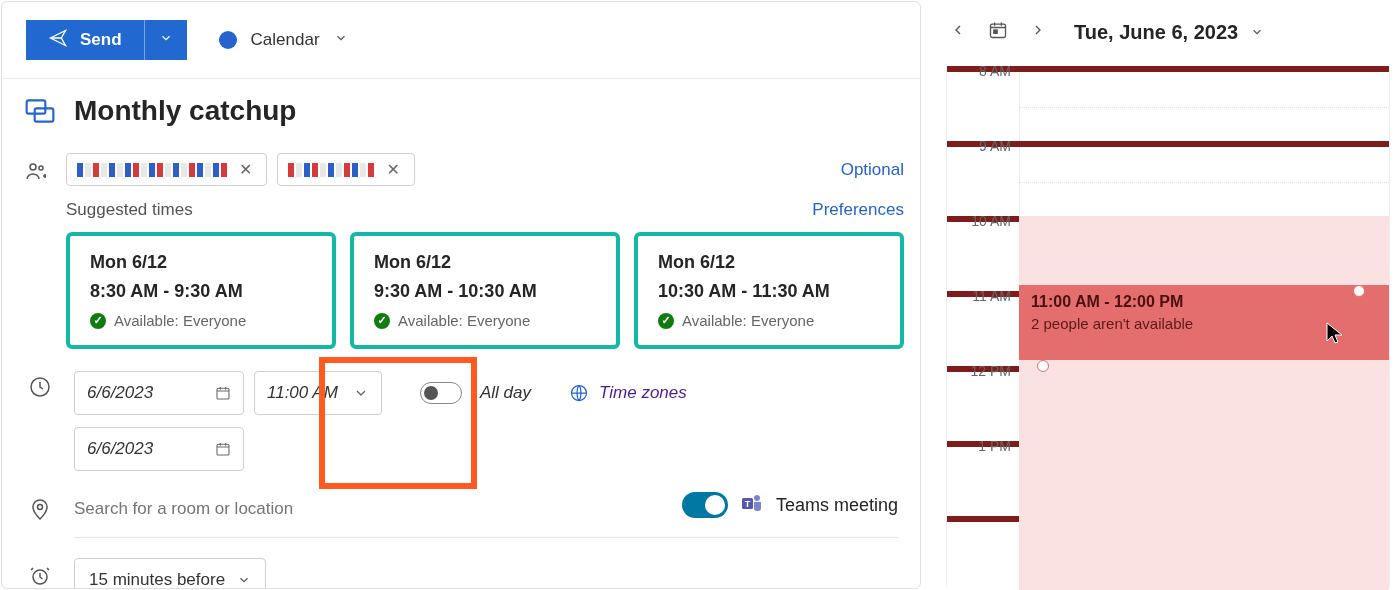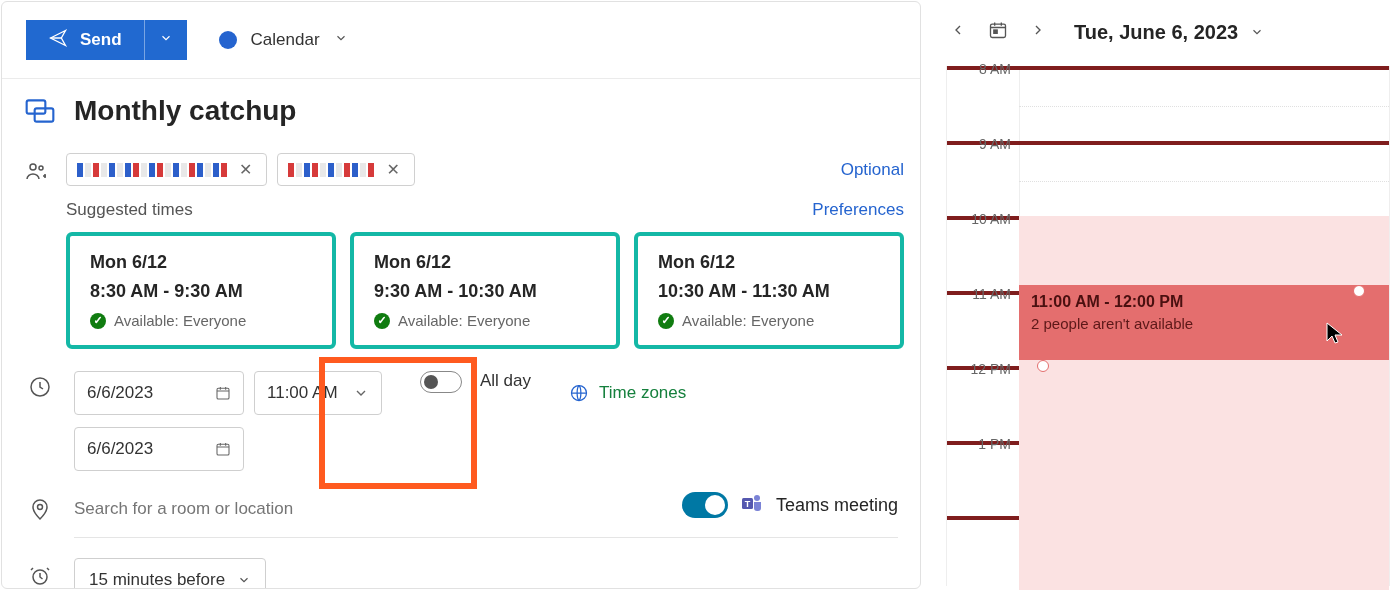--- a/index.html
+++ b/index.html
@@ -38,46 +38,46 @@
     .pref-link { margin-left: auto; color: #2564cf; cursor: pointer; }
 
     .sugg-cards { display: flex; gap: 14px; }
     .card { border: 4px solid #14b8a6; border-radius: 6px; padding: 16px 20px; width: 270px; cursor: pointer; }
     .card-date { font-weight: 700; font-size: 18px; color: #252525; }
     .card-time { font-weight: 700; font-size: 18px; margin-top: 8px; color: #252525; }
     .card-avail { display: flex; align-items: center; gap: 8px; margin-top: 10px; color: #666; font-size: 15px; }
     .check { width: 16px; height: 16px; border-radius: 50%; background: #107c10; display: inline-flex; align-items: center; justify-content: center; color: #fff; font-size: 11px; font-weight: 700; }
 
     .datetime-grid { display: flex; flex-direction: column; gap: 12px; }
-    .dt-row { display: flex; gap: 10px; }
+    .dt-row { display: flex; align-items: center; gap: 10px; font-style: italic; }
     .field { border: 1px solid #cfcfcf; border-radius: 4px; height: 44px; display: flex; align-items: center; padding: 0 12px; font-size: 17px; color: #333; background: #fff; cursor: pointer; }
     .date-field { width: 170px; justify-content: space-between; }
     .time-field { width: 128px; justify-content: space-between; }
     .field svg { width: 16px; height: 16px; color: #666; }
     .allday-toggle { width: 42px; height: 22px; border-radius: 11px; background: #fff; border: 1px solid #888; position: relative; cursor: pointer; }
     .allday-toggle::after { content: ""; position: absolute; left: 3px; top: 3px; width: 14px; height: 14px; border-radius: 50%; background: #555; }
     .allday-label { font-size: 17px; color: #333; margin-left: 8px; }
-    .tz-link { display: flex; align-items: center; gap: 10px; color: #15803d; font-size: 17px; margin-left: 28px; cursor: pointer; }
+    .tz-link { display: flex; align-items: center; gap: 10px; color: #4c1d95; font-size: 17px; margin-left: 28px; cursor: pointer; }
     .repeat-btn { display: flex; align-items: center; gap: 10px; border: 1px solid #cfcfcf; border-radius: 4px; height: 44px; padding: 0 14px; font-size: 17px; color: #333; cursor: pointer; }
     .orange-box { position: absolute; border: 6px solid #ff5a1f; left: 245px; top: -12px; width: 158px; height: 132px; pointer-events: none; }
 
     .loc-input { border: none; outline: none; font-size: 17px; color: #888; width: 60%; padding-top: 8px; }
     .teams-toggle { width: 46px; height: 26px; border-radius: 13px; background: #0078a4; position: relative; margin-left: auto; cursor: pointer; }
     .teams-toggle::after { content: ""; position: absolute; right: 3px; top: 3px; width: 20px; height: 20px; border-radius: 50%; background: #fff; }
     .teams-label { font-size: 18px; color: #252525; }
     .loc-row { display: flex; align-items: center; gap: 12px; border-bottom: 1px solid #e5e5e5; padding-bottom: 18px; }
 
     .reminder-btn { display: flex; align-items: center; gap: 12px; border: 1px solid #cfcfcf; border-radius: 4px; height: 44px; padding: 0 14px; font-size: 17px; color: #333; cursor: pointer; }
 
     
     .cal-header { display: flex; align-items: center; gap: 14px; padding: 6px 4px 18px; }
     .nav-ico { color: #555; cursor: pointer; padding: 4px; }
     .date-label { font-size: 20px; font-weight: 600; color: #252525; margin-left: 10px; cursor: pointer; }
     .timeline { position: relative; border: 1px solid #eee; border-top: none; border-bottom: none; height: 520px; margin-left: 4px; }
-    .hour { height: 75px; border-top: 4px solid #7f1d1d; position: relative; }
+    .hour { height: 75px; border-top: 6px solid #7f1d1d; position: relative; }
     .hour-label { position: absolute; left: 10px; top: -9px; font-size: 14px; color: #666; width: 54px; text-align: right; }
     .vline { position: absolute; left: 72px; top: 0; height: 100%; width: 1px; background: #eee; }
     .half { position: absolute; left: 72px; right: 0; top: 50%; border-top: 1px dotted #e0e0e0; }
     .busy-bg { position: absolute; left: 72px; right: 0; background: #fbe2e2; }
     .event-block { position: absolute; left: 72px; right: 0; background: #e46e6e; color: #5c1818; padding: 8px 12px; cursor: pointer; }
     .event-time { font-weight: 700; color: #4a1010; }
     .event-sub { font-size: 15px; margin-top: 4px; }
     .handle { width: 12px; height: 12px; background: #fff; border: 1px solid #e46e6e; border-radius: 50%; position: absolute; cursor: ns-resize; z-index: 5; }
     .cursor-icon { position: absolute; color: #000; pointer-events: none; z-index: 6; }
 

